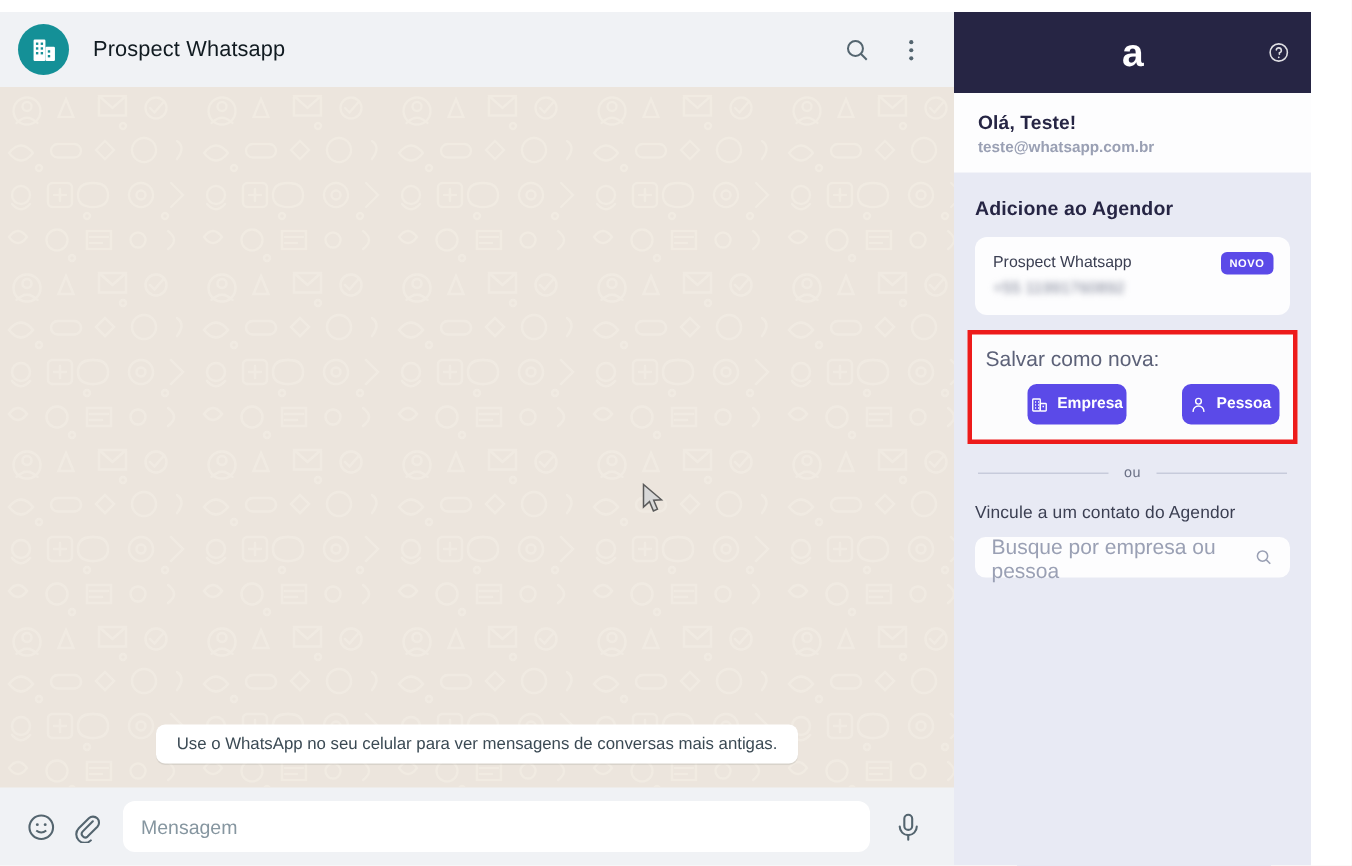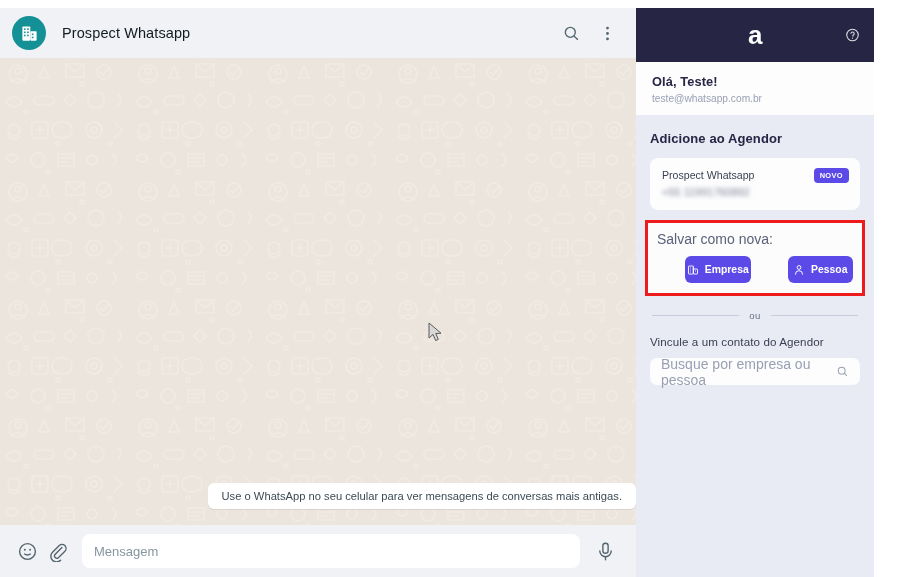--- a/index.html
+++ b/index.html
@@ -43,21 +43,21 @@
     flex: 1 1 auto; position: relative;
     background-color: #ece5dd;
     overflow: hidden;
   }
   .wa-doodles {
     position: absolute; inset: 0;
     opacity: .42;
   }
   .wa-notice-wrap {
     position: absolute; left: 0; right: 0; bottom: 16px;
-    display: flex; justify-content: flex-end;
+    display: flex; justify-content: center;
   }
   .wa-notice {
     background: #ffffff; color: #3b4a54;
     font-size: 11.2px; padding: 7px 14px;
     border-radius: 6px; box-shadow: 0 1px .5px rgba(11,20,26,.09);
     white-space: nowrap;
   }
   .wa-footer {
     flex: 0 0 auto; height: 52px; background: #f0f2f5;
     display: flex; align-items: center; padding: 4px 12px;
@@ -99,21 +99,21 @@
     display: flex; align-items: center; justify-content: center;
   }
   .pn-user {
     background: #fdfdfe; padding: 12px 16px 11px 16px; flex: 0 0 auto;
   }
   .pn-greeting {
     font-size: 12.8px; font-weight: bold; color: #262544;
     letter-spacing: .1px;
   }
   .pn-email {
-    font-size: 10.2px; color: #9aa0b4; margin-top: 4px;
+    font-size: 10.2px; color: #9aa0b4; margin-top: 4px; font-weight: bold;
   }
   .pn-main { flex: 1 1 auto; padding: 16px 14px 0 14px; overflow: hidden; }
   .pn-h2 {
     font-size: 13px; font-weight: bold; color: #262544;
     letter-spacing: .1px; margin-bottom: 12px;
   }
   .pn-card {
     background: #fdfdfe; border-radius: 8px;
     padding: 11px 12px 12px 12px; position: relative;
     margin-bottom: 10px;

